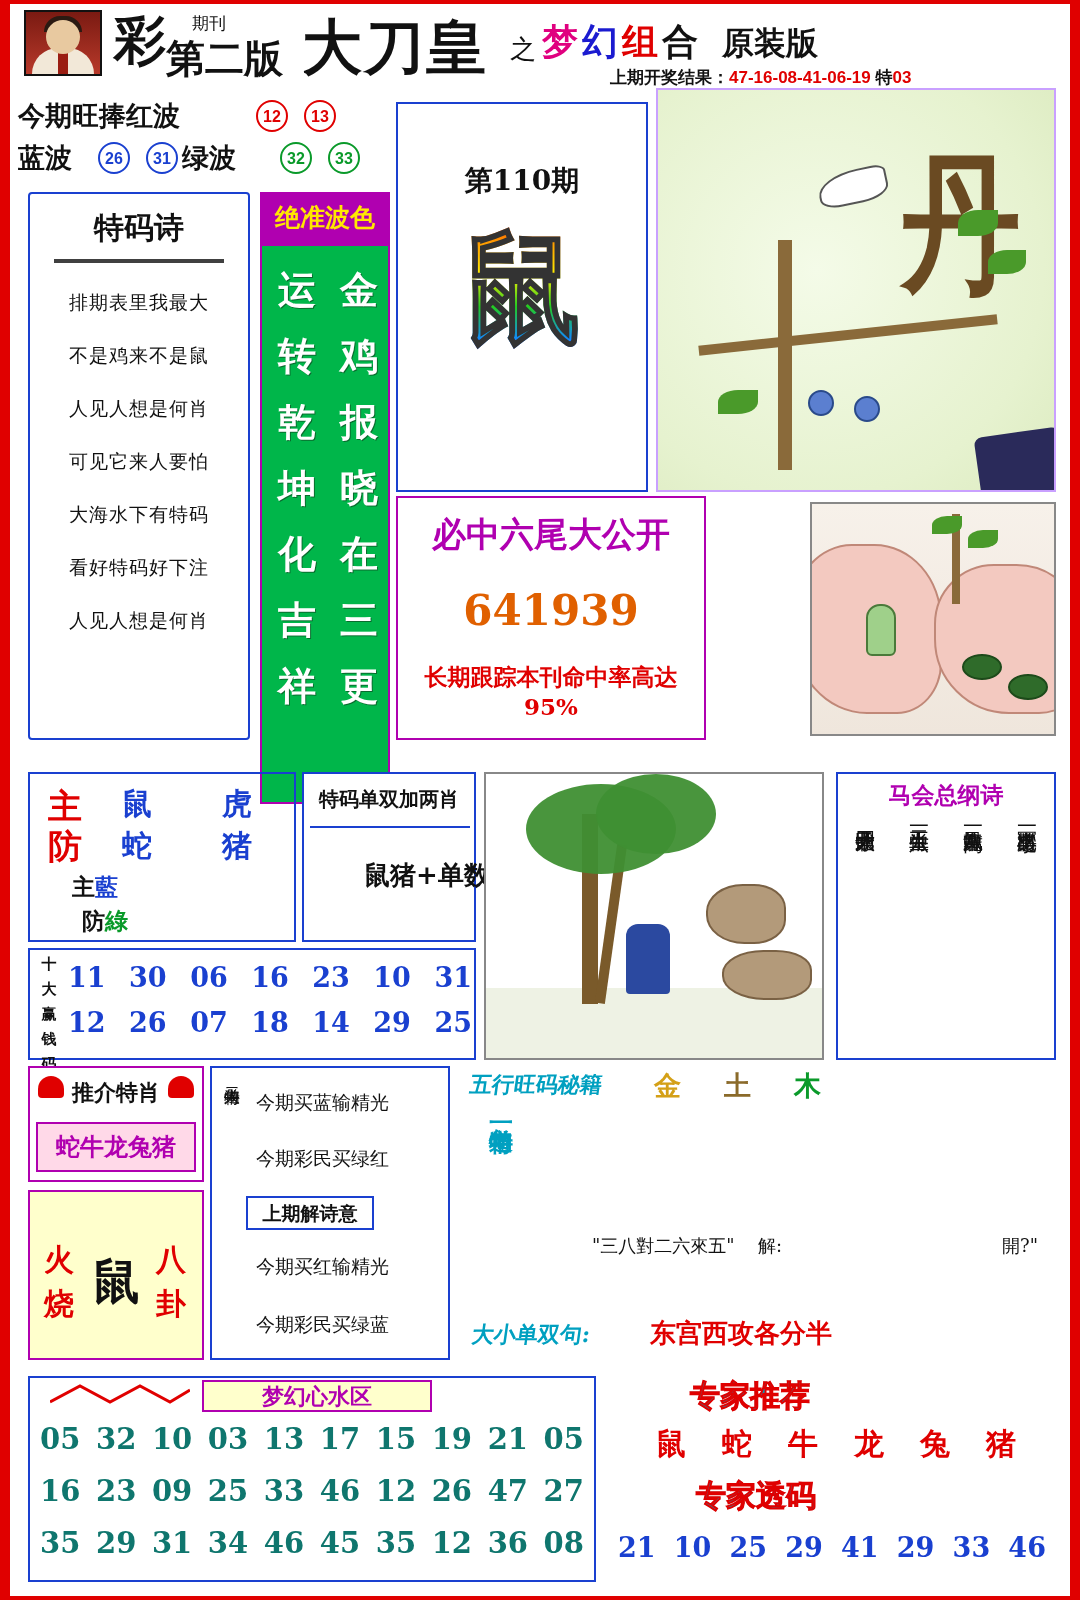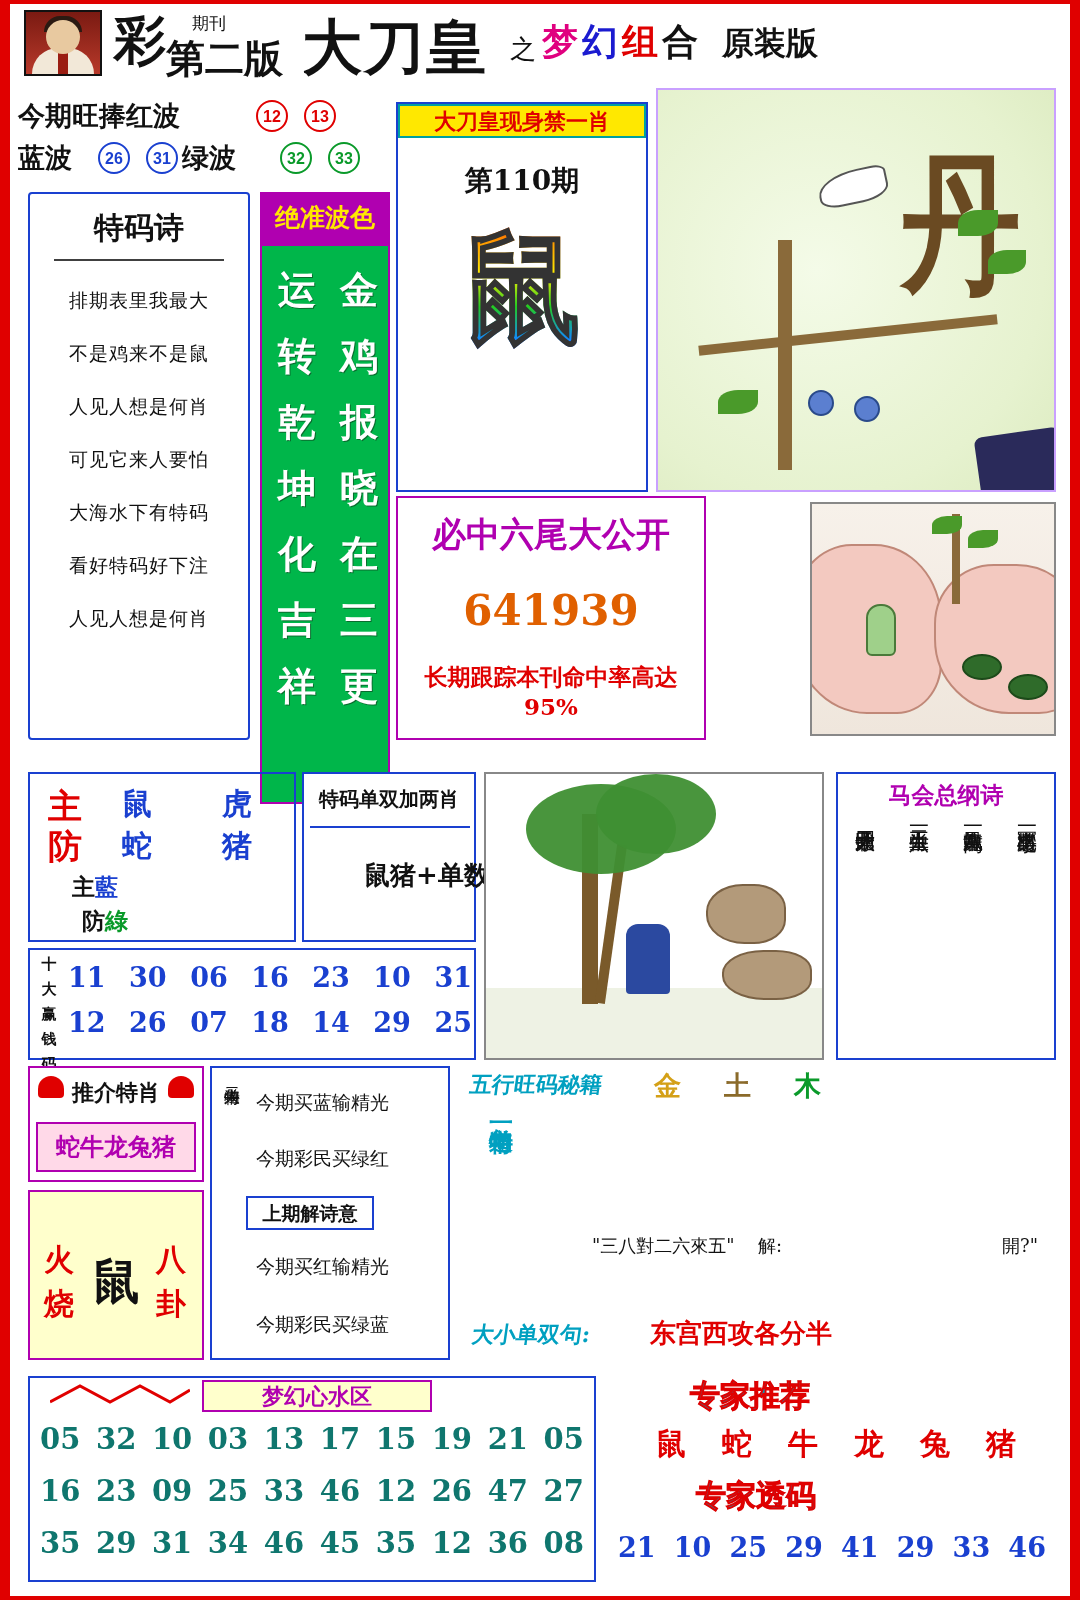--- a/index.html
+++ b/index.html
@@ -102,21 +102,21 @@
 
   
   .poem {
     position:absolute; left:18px; top:188px; width:222px; height:548px;
     border:2px solid #1a40d0; background:#fff;
     border-radius:4px;
   }
   .poem-title {
     text-align:center; font-size:30px; font-weight:bold; color:#111;
     margin-top:14px; font-family:"DejaVu Serif",serif;
-    border-bottom:2px solid #404040; padding-bottom:10px; width:170px; margin-left:auto;margin-right:auto;
+    border-bottom:4px solid #404040; padding-bottom:10px; width:170px; margin-left:auto;margin-right:auto;
   }
   .poem-line {
     text-align:center; font-size:19px; color:#111; margin-top:27px;
     font-family:"DejaVu Serif",serif; letter-spacing:1px;
   }
 
   
   .greenbox {
     position:absolute; left:250px; top:188px; width:130px; height:612px;
     background:#00b64a; border:2px solid #b000b0;
@@ -394,20 +394,24 @@
     <div class="h-cai">彩</div>
     <div class="h-qikan">期刊</div>
     <div class="h-second">第二版</div>
     <div class="h-dadao">大刀皇</div>
     <div class="h-zhi">之</div>
     <div class="h-meng">梦</div>
     <div class="h-huan">幻</div>
     <div class="h-zu">组</div>
     <div class="h-he">合</div>
     <div class="h-yuan">原装版</div>
+    <div class="h-last">
+      <span class="lbl">上期开奖结果：</span><span>47-16-08-41-06-19</span>
+      <span class="lbl">特</span><span>03</span>
+    </div>
   </div>
 
   <div class="bands">
     <div class="band-row">
       <div class="band-label">今期旺捧红波</div>
       <div class="ball red" style="left:238px">12</div>
       <div class="ball red" style="left:286px">13</div>
     </div>
     <div class="band-row">
       <div class="band-label">蓝波</div>
@@ -446,21 +450,20 @@
       <span>鸡</span>
       <span>报</span>
       <span>晓</span>
       <span>在</span>
       <span>三</span>
       <span>更</span>
     </div>
   </div>
 
   <div class="jin-box">
-    <div class="jin-title">大刀皇现身禁一肖</div>
     <div class="jin-issue">第110期</div>
     <div class="jin-animal">鼠</div>
   </div>
 
   <div class="pic-top">
     <div class="bgwash"></div>
     <div class="glyph4">丹</div>
     <div class="branch" style="left:40px;top:240px;width:300px;height:10px;transform:rotate(-6deg);"></div>
     <div class="branch" style="left:120px;top:150px;width:14px;height:230px;"></div>
     <div class="leafg" style="left:300px;top:120px;width:40px;height:26px;"></div>

